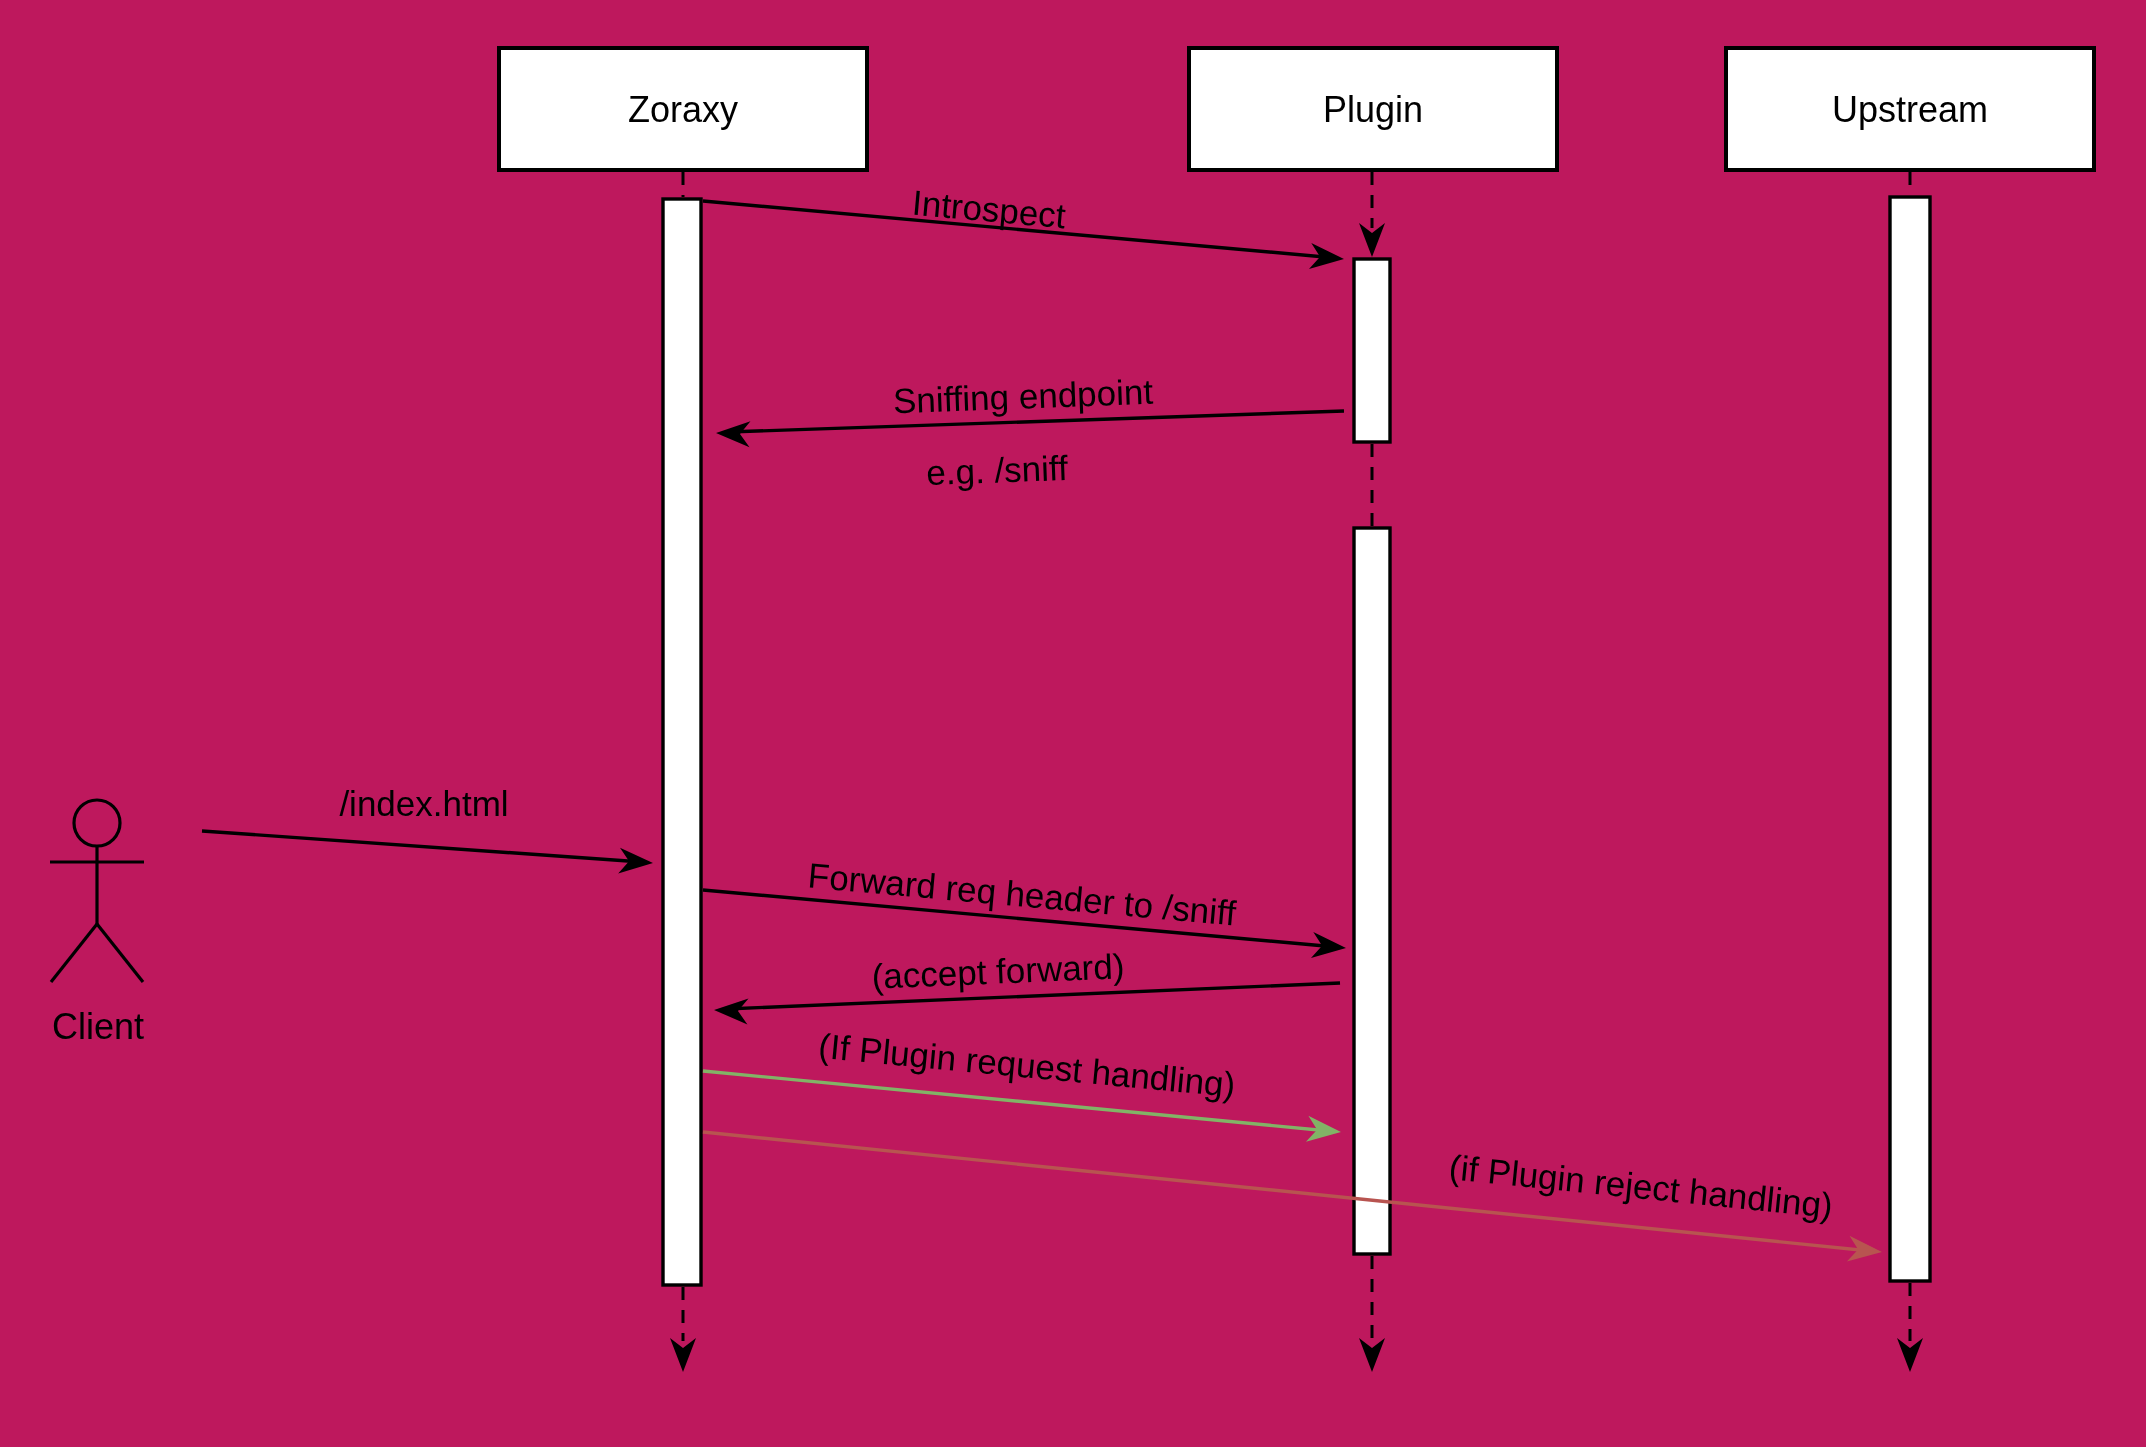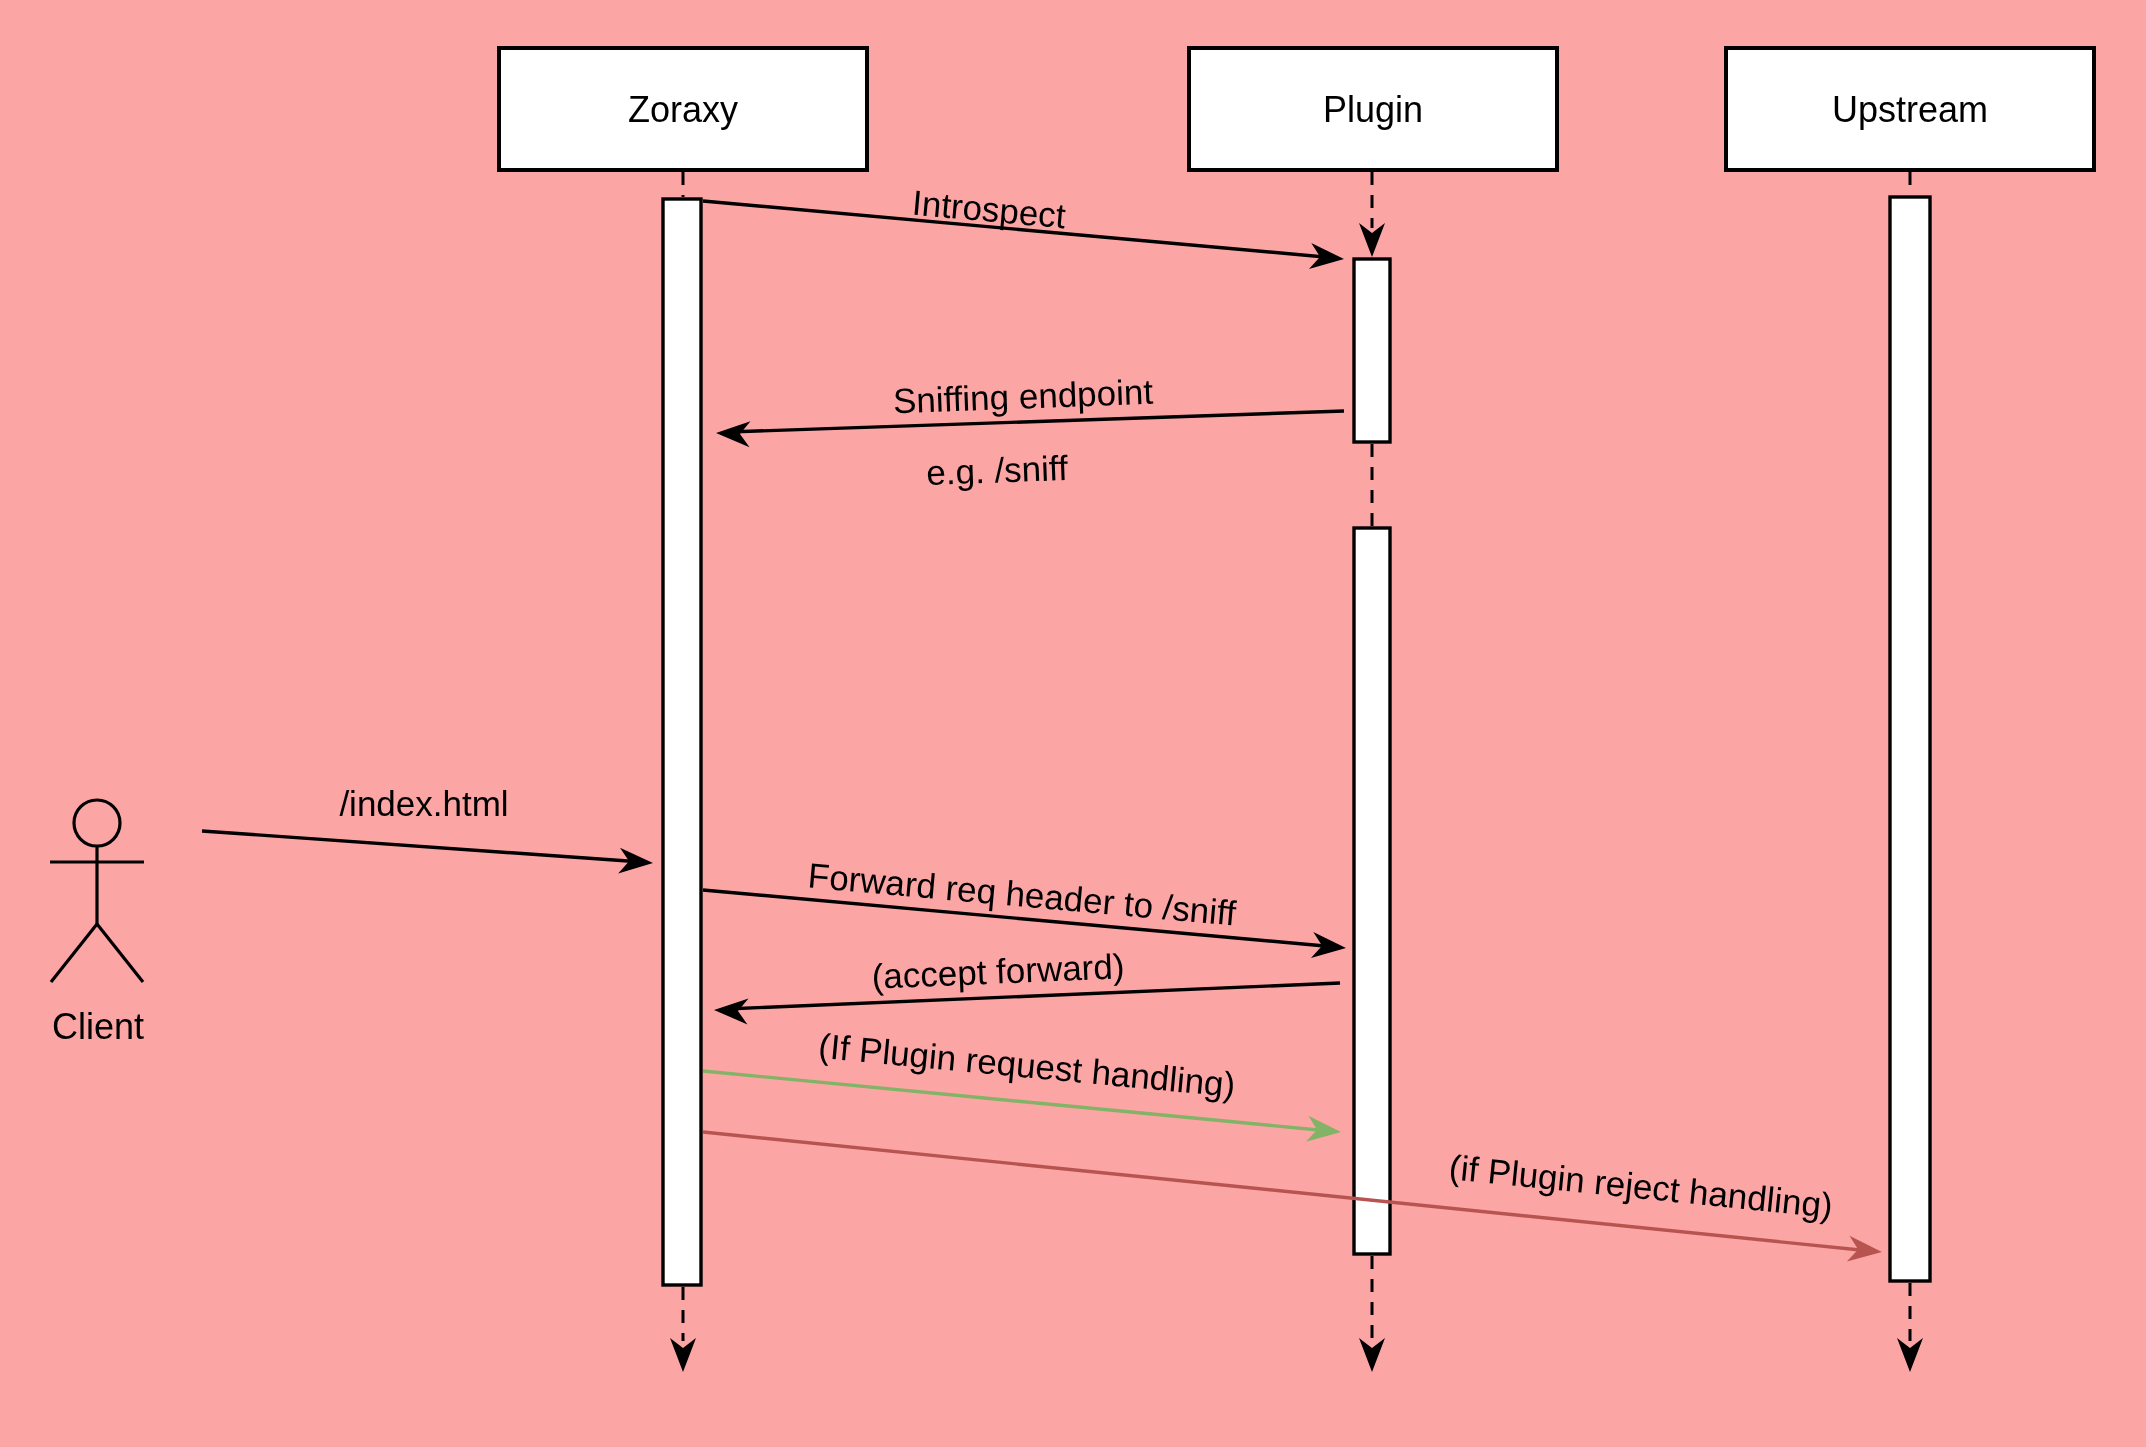--- a/index.html
+++ b/index.html
@@ -4,21 +4,21 @@
 <style>
   html, body {
     margin: 0;
     padding: 0;
     background: #ffffff;
   }
   .canvas {
     position: relative;
     width: 2146px;
     height: 1447px;
-    background: #fca5a5;
+    background: #be185d;
     font-family: "Liberation Sans", sans-serif;
   }
   svg { display: block; }
   text {
     font-family: "Liberation Sans", sans-serif;
     fill: #000000;
   }
   .node-label { font-size: 36px; }
   .msg-label  { font-size: 35px; }
   .actor-label { font-size: 36px; }

